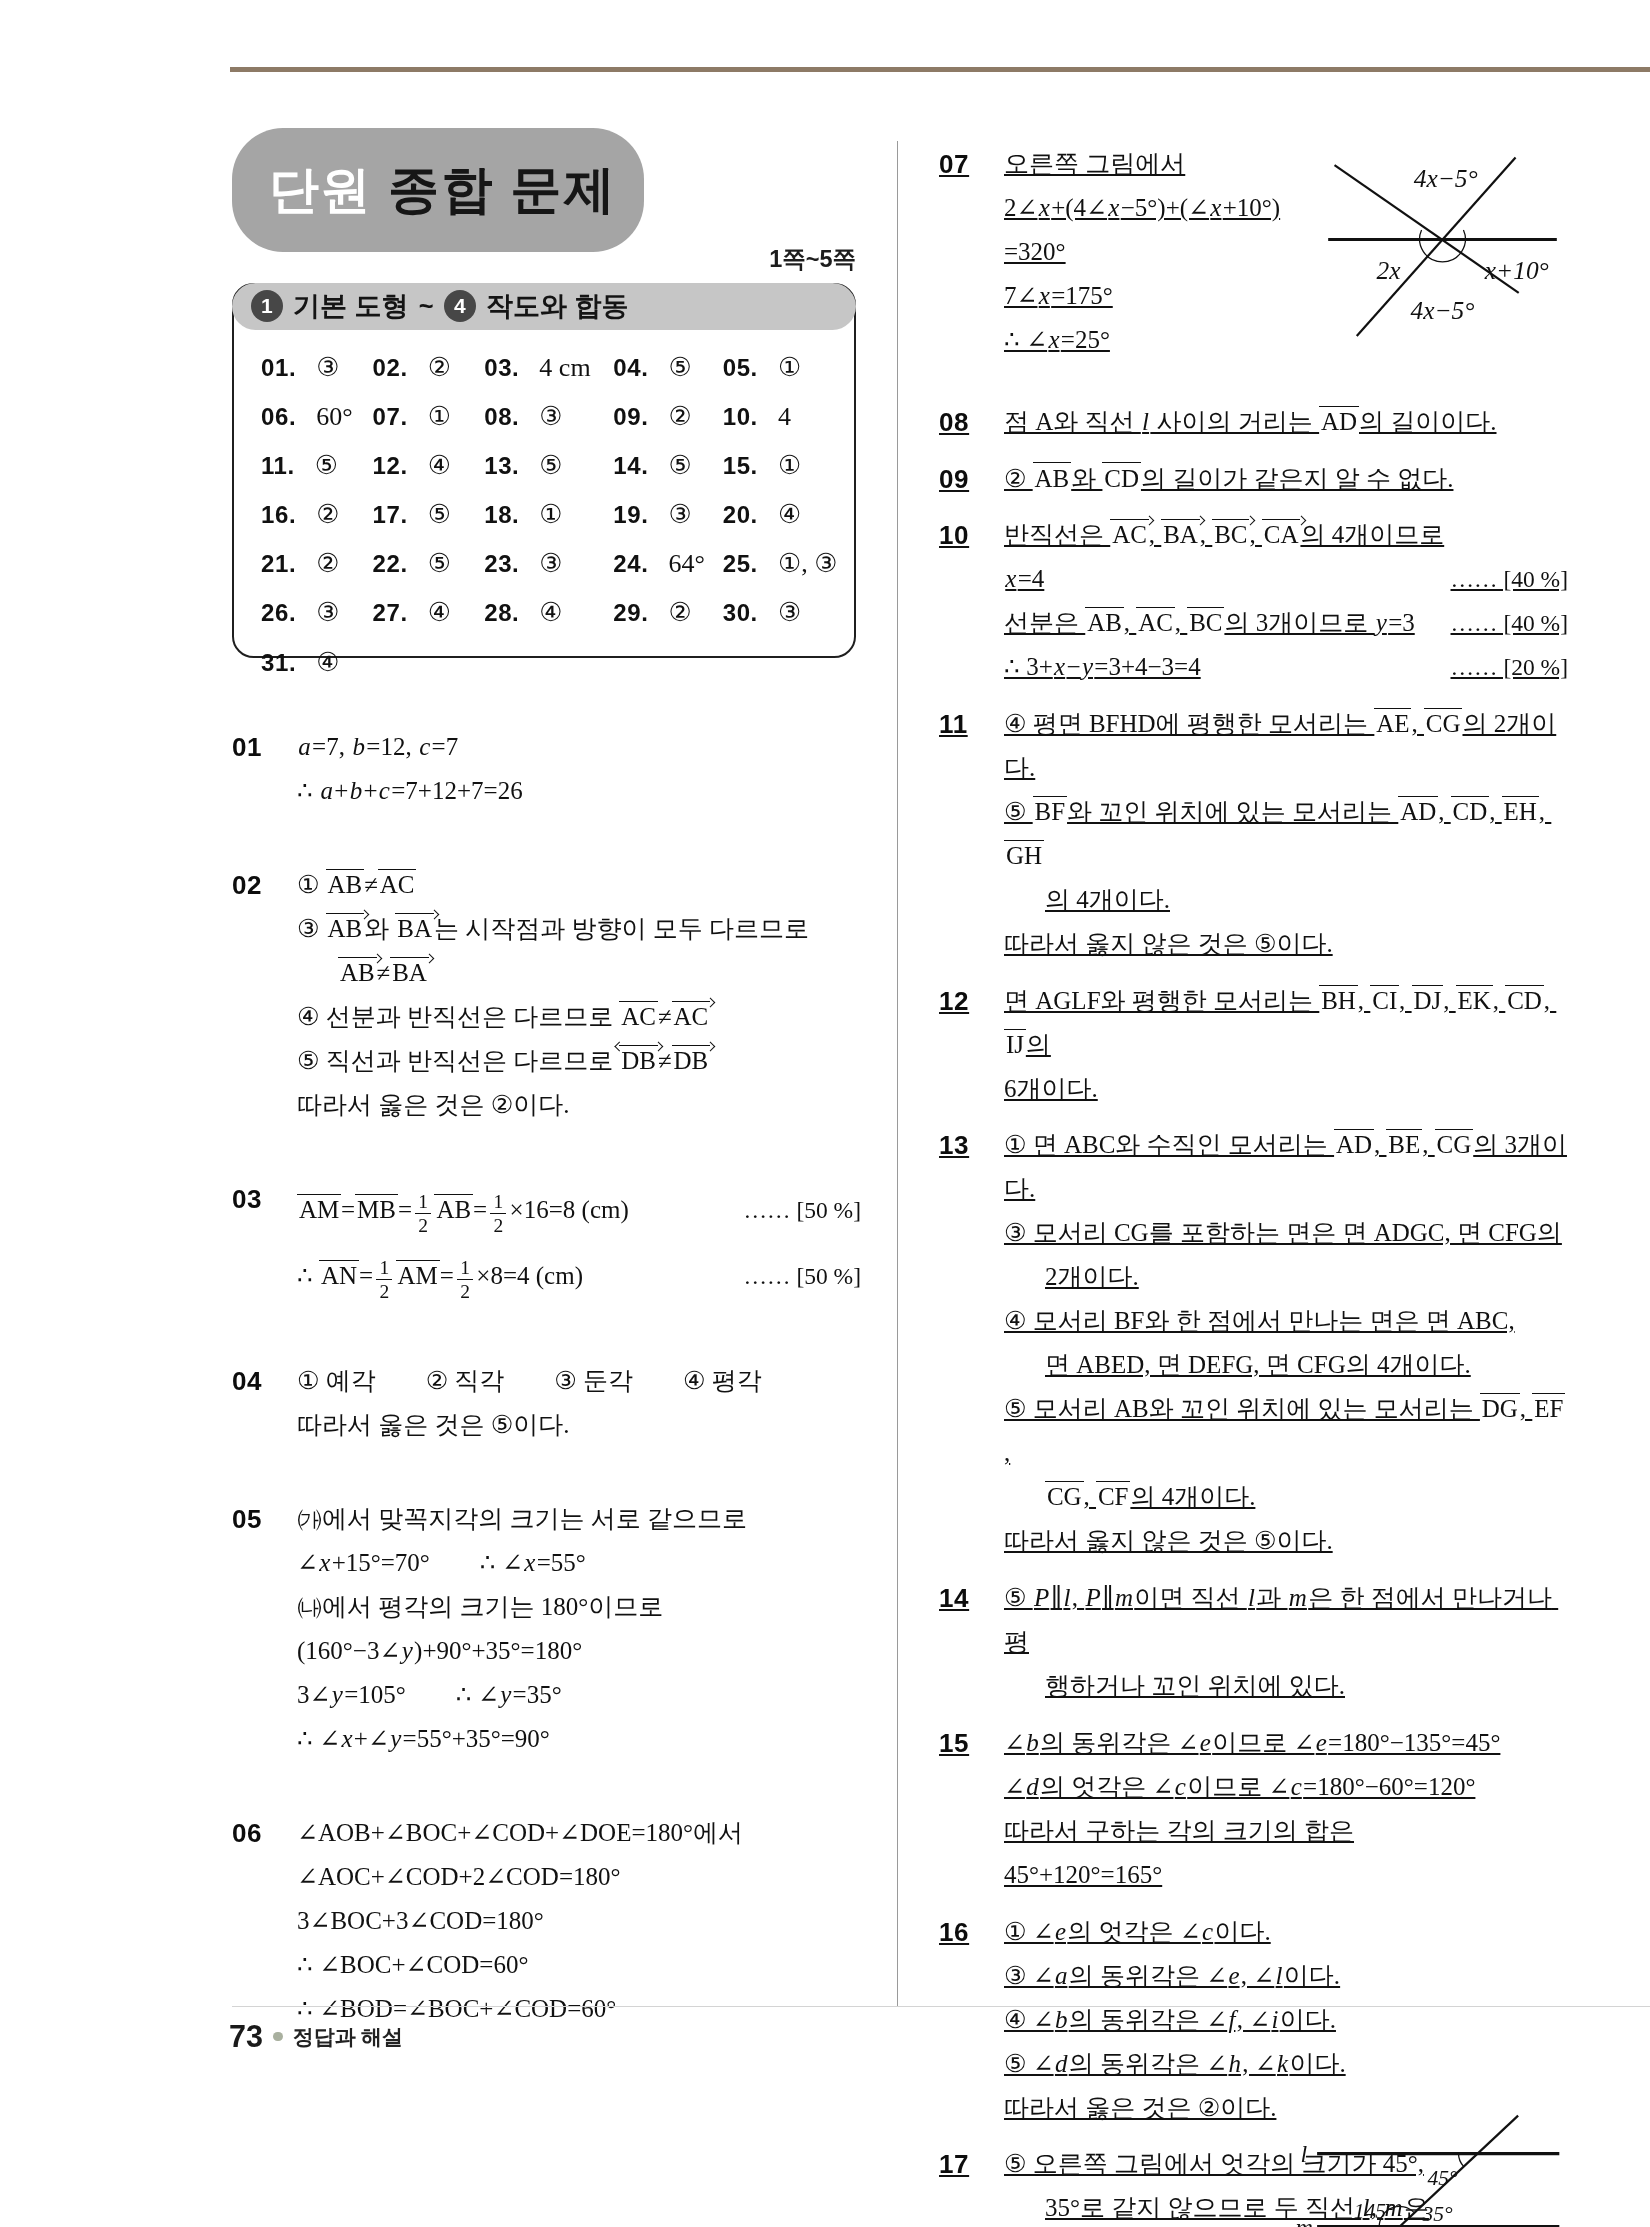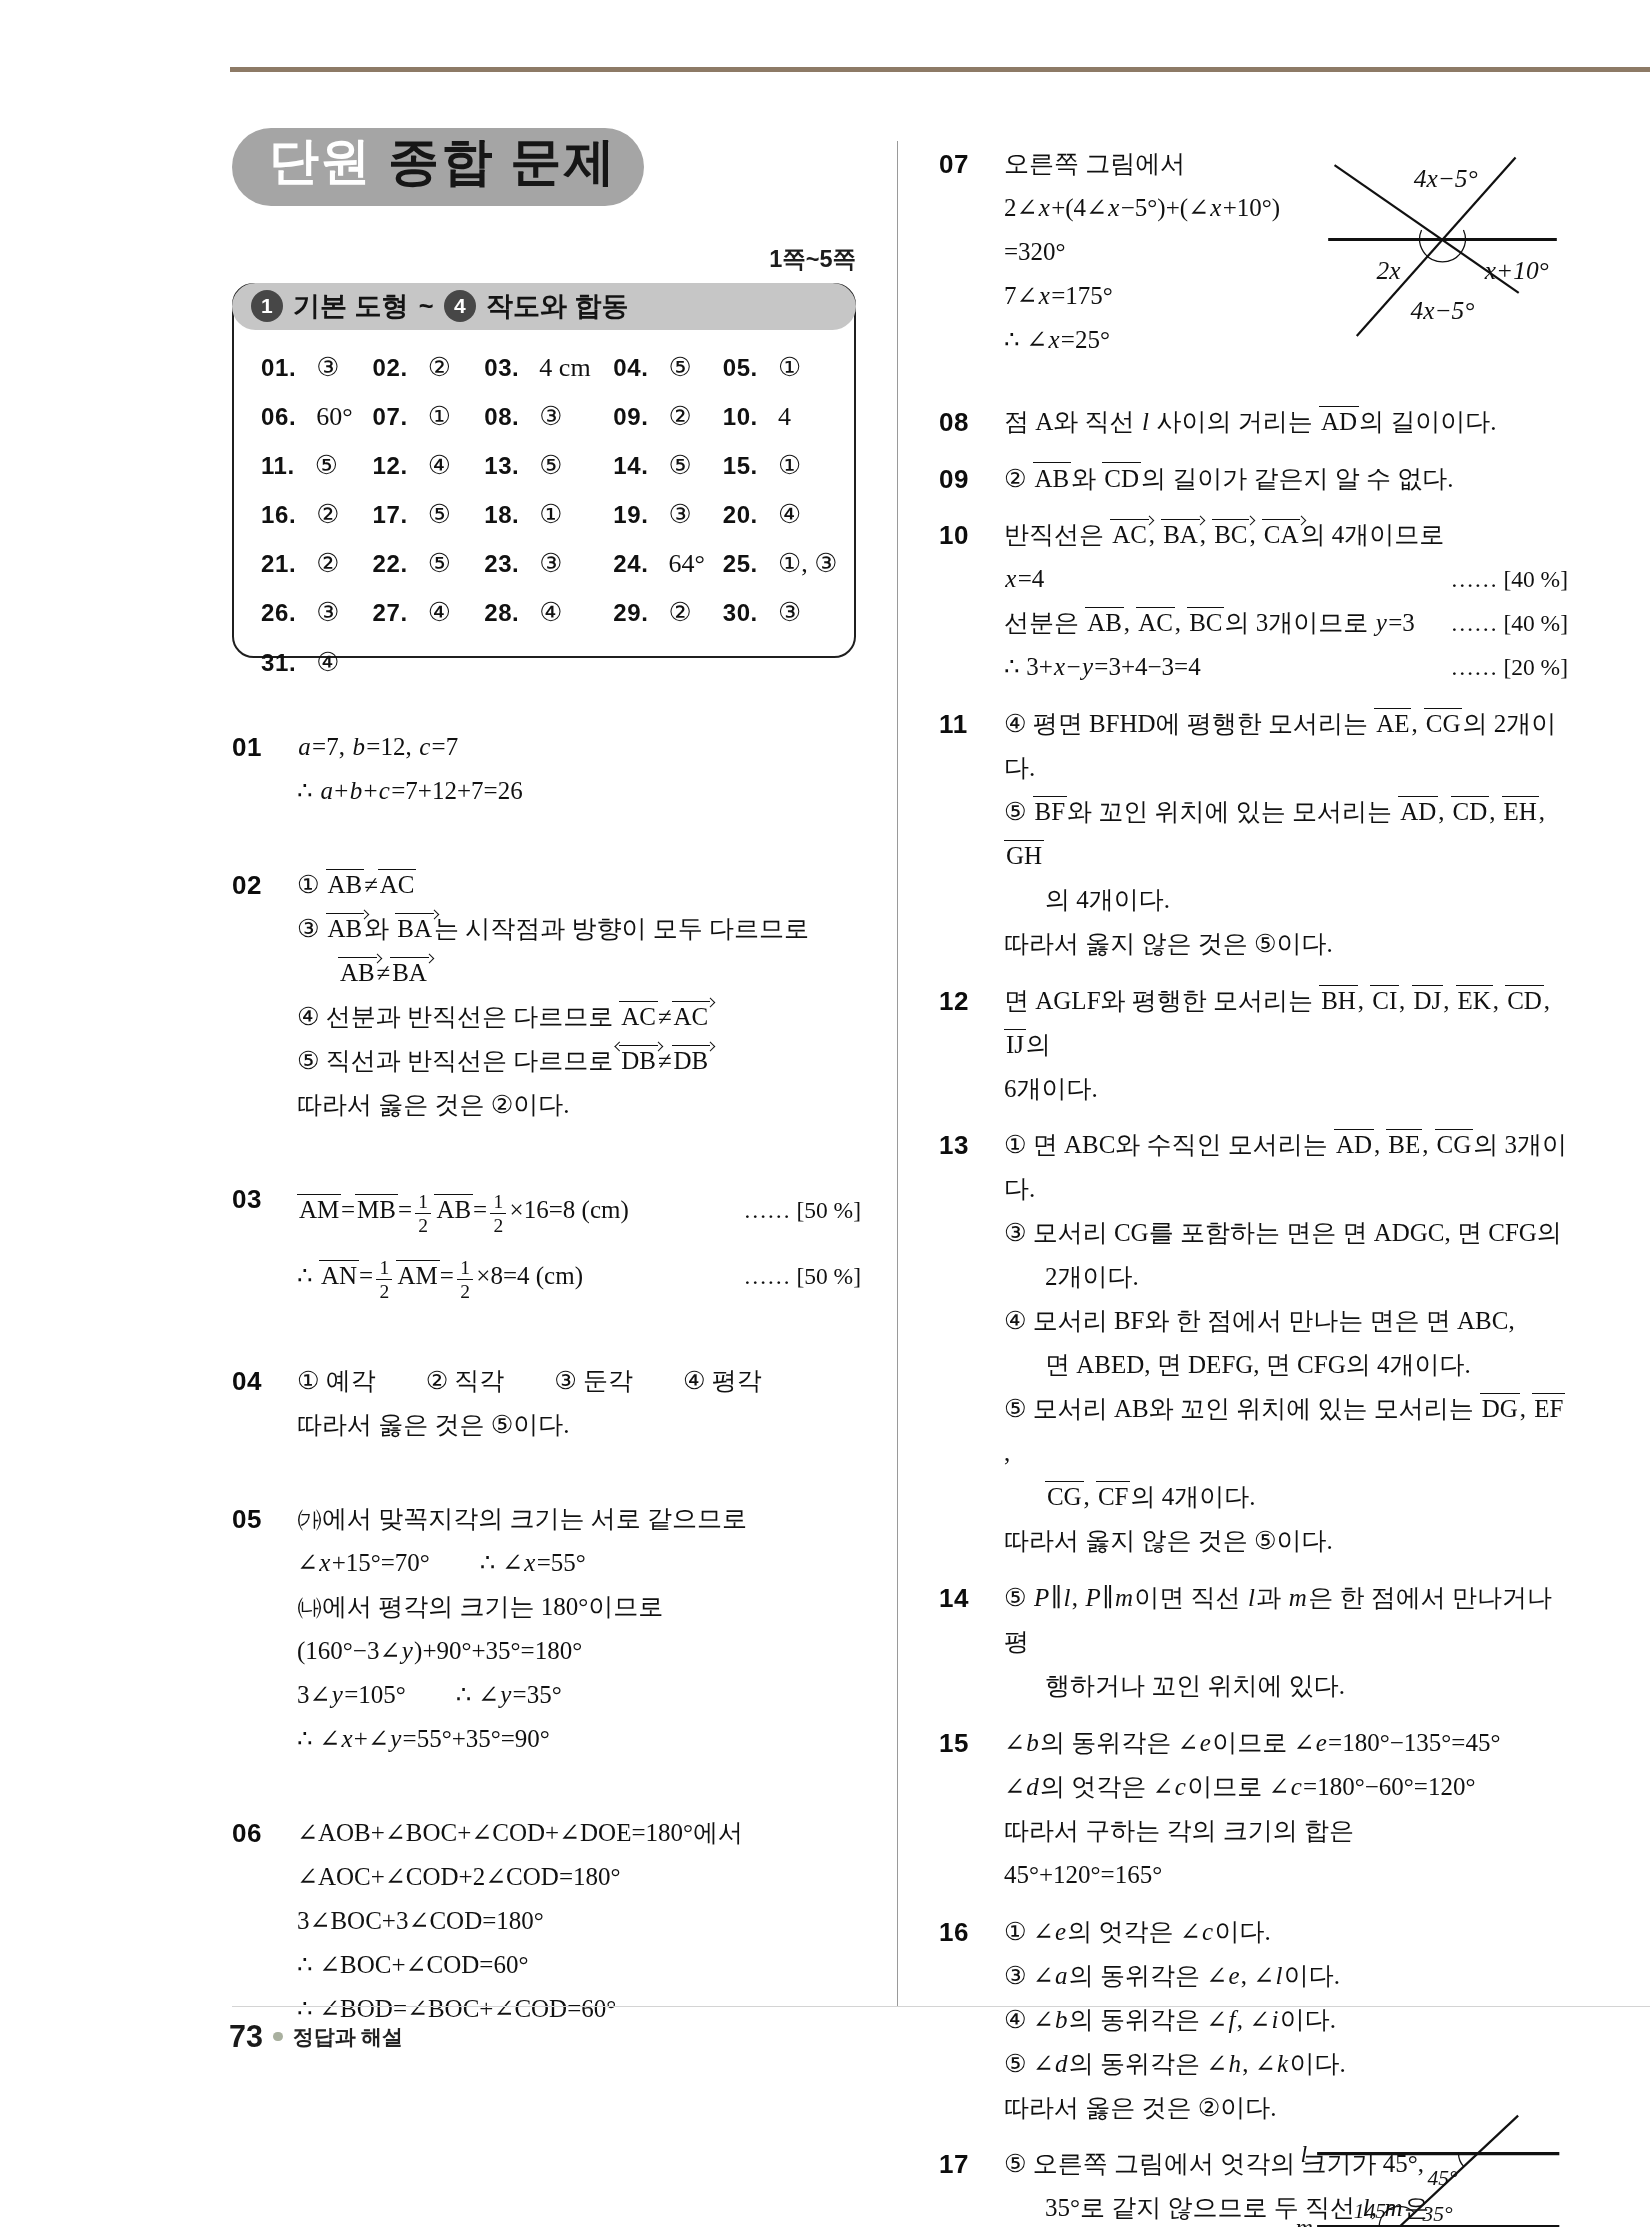--- a/index.html
+++ b/index.html
@@ -2,22 +2,22 @@
 <html style="font-size:10.2px"><head>
 <meta charset="utf-8">
 <style>
   html,body{margin:0;padding:0;background:#e9e9e9;}
   .page{position:relative;width:1650px;height:2227px;background:#ffffff;overflow:hidden;
         font-family:"Liberation Serif","DejaVu Serif","DejaVu Sans",serif;color:#111;}
 
   .toprule{position:absolute;left:230px;right:0;top:67px;height:5.1px;background:#8d7a66;}
 
   
-  .title-bubble{position:absolute;left:232px;top:128px;width:412px;height:78px;background:#a5a5a5;
-    border-radius:51px;display:flex;padding-left:37px;box-sizing:border-box;gap:16.5px;}
+  .title-bubble{position:absolute;left:232px;top:128px;width:412px;height:124px;background:#a5a5a5;
+    border-radius:51px;display:flex;align-items:center;padding-left:37px;box-sizing:border-box;gap:16.5px;}
   .title-prefix{color:#ffffff;font-weight:700;font-size:50px;letter-spacing:1.3px;}
   .title-main{color:#161616;font-weight:700;font-size:51px;letter-spacing:2.5px;}
 
   .pageref{position:absolute;left:232px;top:243px;width:624px;text-align:right;
     font-family:"Liberation Sans","DejaVu Sans",sans-serif;font-weight:700;font-size:23.5px;color:#1d1d1d;}
 
   
   .akbox{position:absolute;left:232px;top:283px;width:624px;height:375px;border:2.2px solid #1f1f1f;
     border-radius:21.6px;box-sizing:border-box;}
   .akpill{position:absolute;left:-2.2px;right:-2.2px;top:-2.2px;height:47px;background:#c6c6c6;
@@ -32,21 +32,21 @@
   .ans-no{font-family:"Liberation Sans","DejaVu Sans",sans-serif;font-weight:700;font-size:24px;letter-spacing:0.6px;}
   .ans-val{font-size:26px;font-family:"Liberation Serif","DejaVu Sans",serif;}
 
   
   .col{position:absolute;width:629px;}
   .col-left{left:232px;top:725px;}
   .col-right{left:939px;top:142px;height:1874px;}
   .divider{position:absolute;left:897px;top:141px;height:1866px;width:1.3px;background:#9a9a9a;}
 
   .sol{display:flex;margin-bottom:50px;}
-  .col-right .sol{margin-bottom:12.7px;}
+  .col-right .sol{margin-bottom:12.7px;text-decoration:underline;}
   .sol.mb60{margin-bottom:38px;}
   .num{flex:0 0 65px;font-family:"Liberation Sans","DejaVu Sans",sans-serif;
        font-weight:700;font-size:26px;line-height:44px;letter-spacing:0.6px;color:#0d0d0d;}
   .sbody{flex:1;min-width:0;font-size:25px;}
   .line{display:flex;align-items:baseline;min-height:44px;line-height:44px;}
   .line .txt{white-space:pre-wrap;}
   .line.ind{padding-left:41px;}
   .line.tall{min-height:65px;line-height:65px;}
   .pct{margin-left:auto;padding-left:15.2px;white-space:nowrap;font-size:23.5px;}
 

